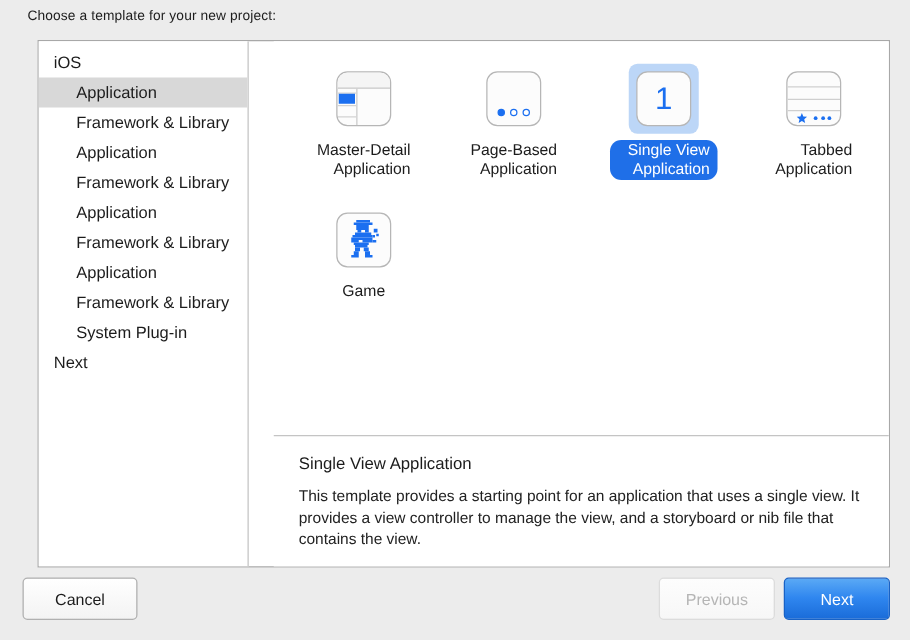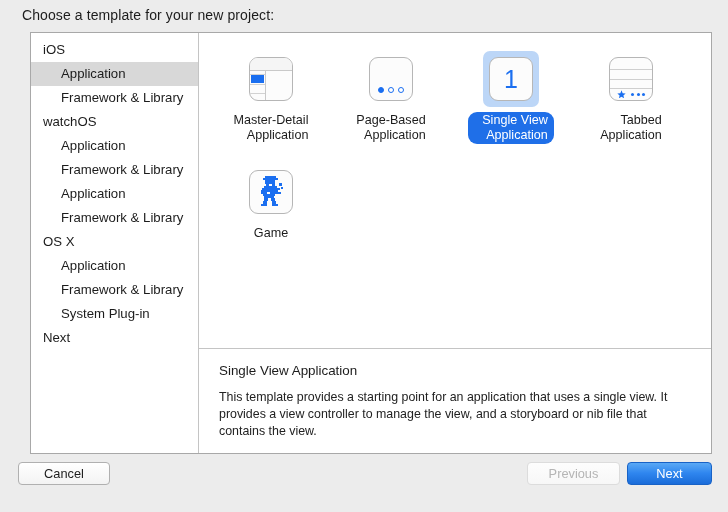--- a/index.html
+++ b/index.html
@@ -18,33 +18,34 @@
   .dialog {
     position: relative;
     width: 728px; height: 512px;
     background: #ececec;
   }
 
   
   .prompt {
     position: absolute;
     left: 22px; top: 7px;
-    font-size: 14px;
+    font-size: 11px;
     color: #1c1c1c;
     letter-spacing: 0.1px;
   }
 
   
   .content-frame {
     position: absolute;
     left: 30px; top: 32px;
     width: 682px; height: 422px;
     border: 1px solid #a8a8a8;
     background: #ffffff;
     display: flex;
+    gap: 20px;
   }
 
   
   .sidebar {
     width: 168px;
     height: 100%;
     background: #ffffff;
     border-right: 1px solid #c4c4c4;
     padding-top: 5px;
     overflow: hidden;
@@ -203,21 +204,21 @@
 
   
   .footer {
     position: absolute;
     left: 0; bottom: 0;
     width: 728px; height: 58px;
   }
   .btn {
     position: absolute;
     top: 8px;
-    height: 23px;
+    height: 34px;
     border-radius: 4px;
     font-size: 12.8px;
     display: flex; align-items: center; justify-content: center;
     border: 1px solid #b0b0b0;
     background: linear-gradient(to bottom, #ffffff 0%, #f3f3f3 100%);
     color: #1c1c1c;
   }
   .btn-cancel { left: 18px; width: 92px; }
   .btn-previous {
     left: 527px; width: 93px;
@@ -244,37 +245,31 @@
     <div class="sidebar">
       <div class="side-row">
         <span>iOS</span>
       </div>
       <div class="side-row child selected">
         <span>Application</span>
       </div>
       <div class="side-row child">
         <span>Framework &amp; Library</span>
       </div>
-      <div class="side-row">
-        <span>watchOS</span>
-      </div>
       <div class="side-row child">
         <span>Application</span>
       </div>
       <div class="side-row child">
         <span>Framework &amp; Library</span>
       </div>
       <div class="side-row child">
         <span>Application</span>
       </div>
       <div class="side-row child">
         <span>Framework &amp; Library</span>
-      </div>
-      <div class="side-row">
-        <span>OS X</span>
       </div>
       <div class="side-row child">
         <span>Application</span>
       </div>
       <div class="side-row child">
         <span>Framework &amp; Library</span>
       </div>
       <div class="side-row child">
         <span>System Plug-in</span>
       </div>

